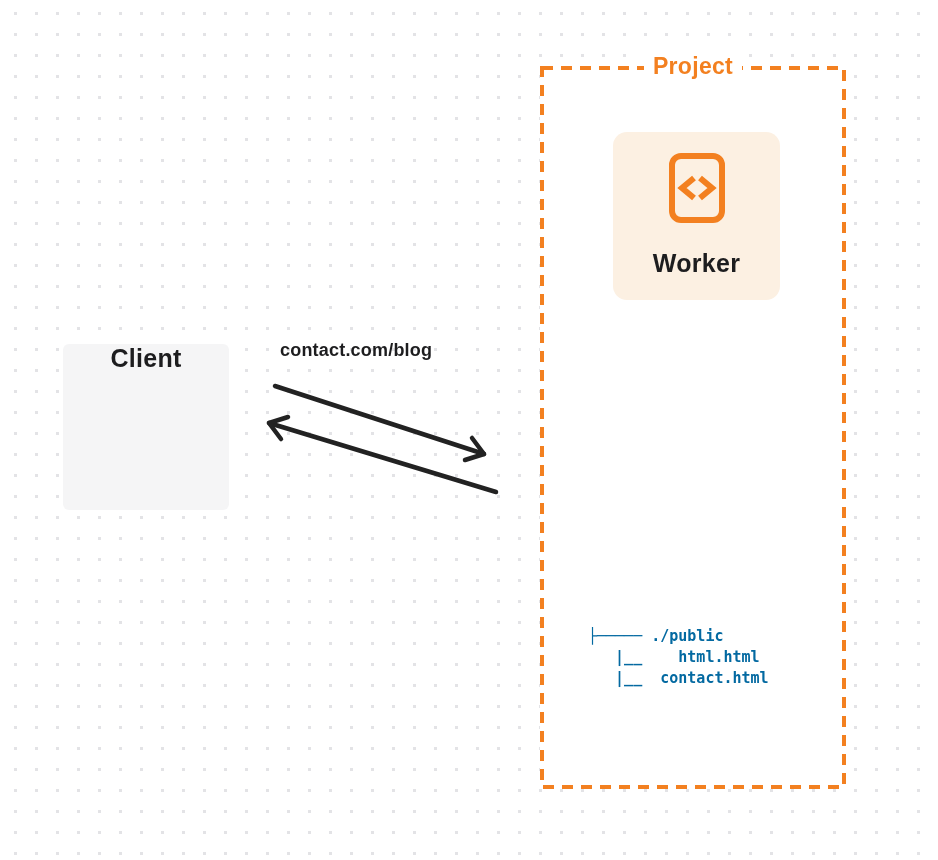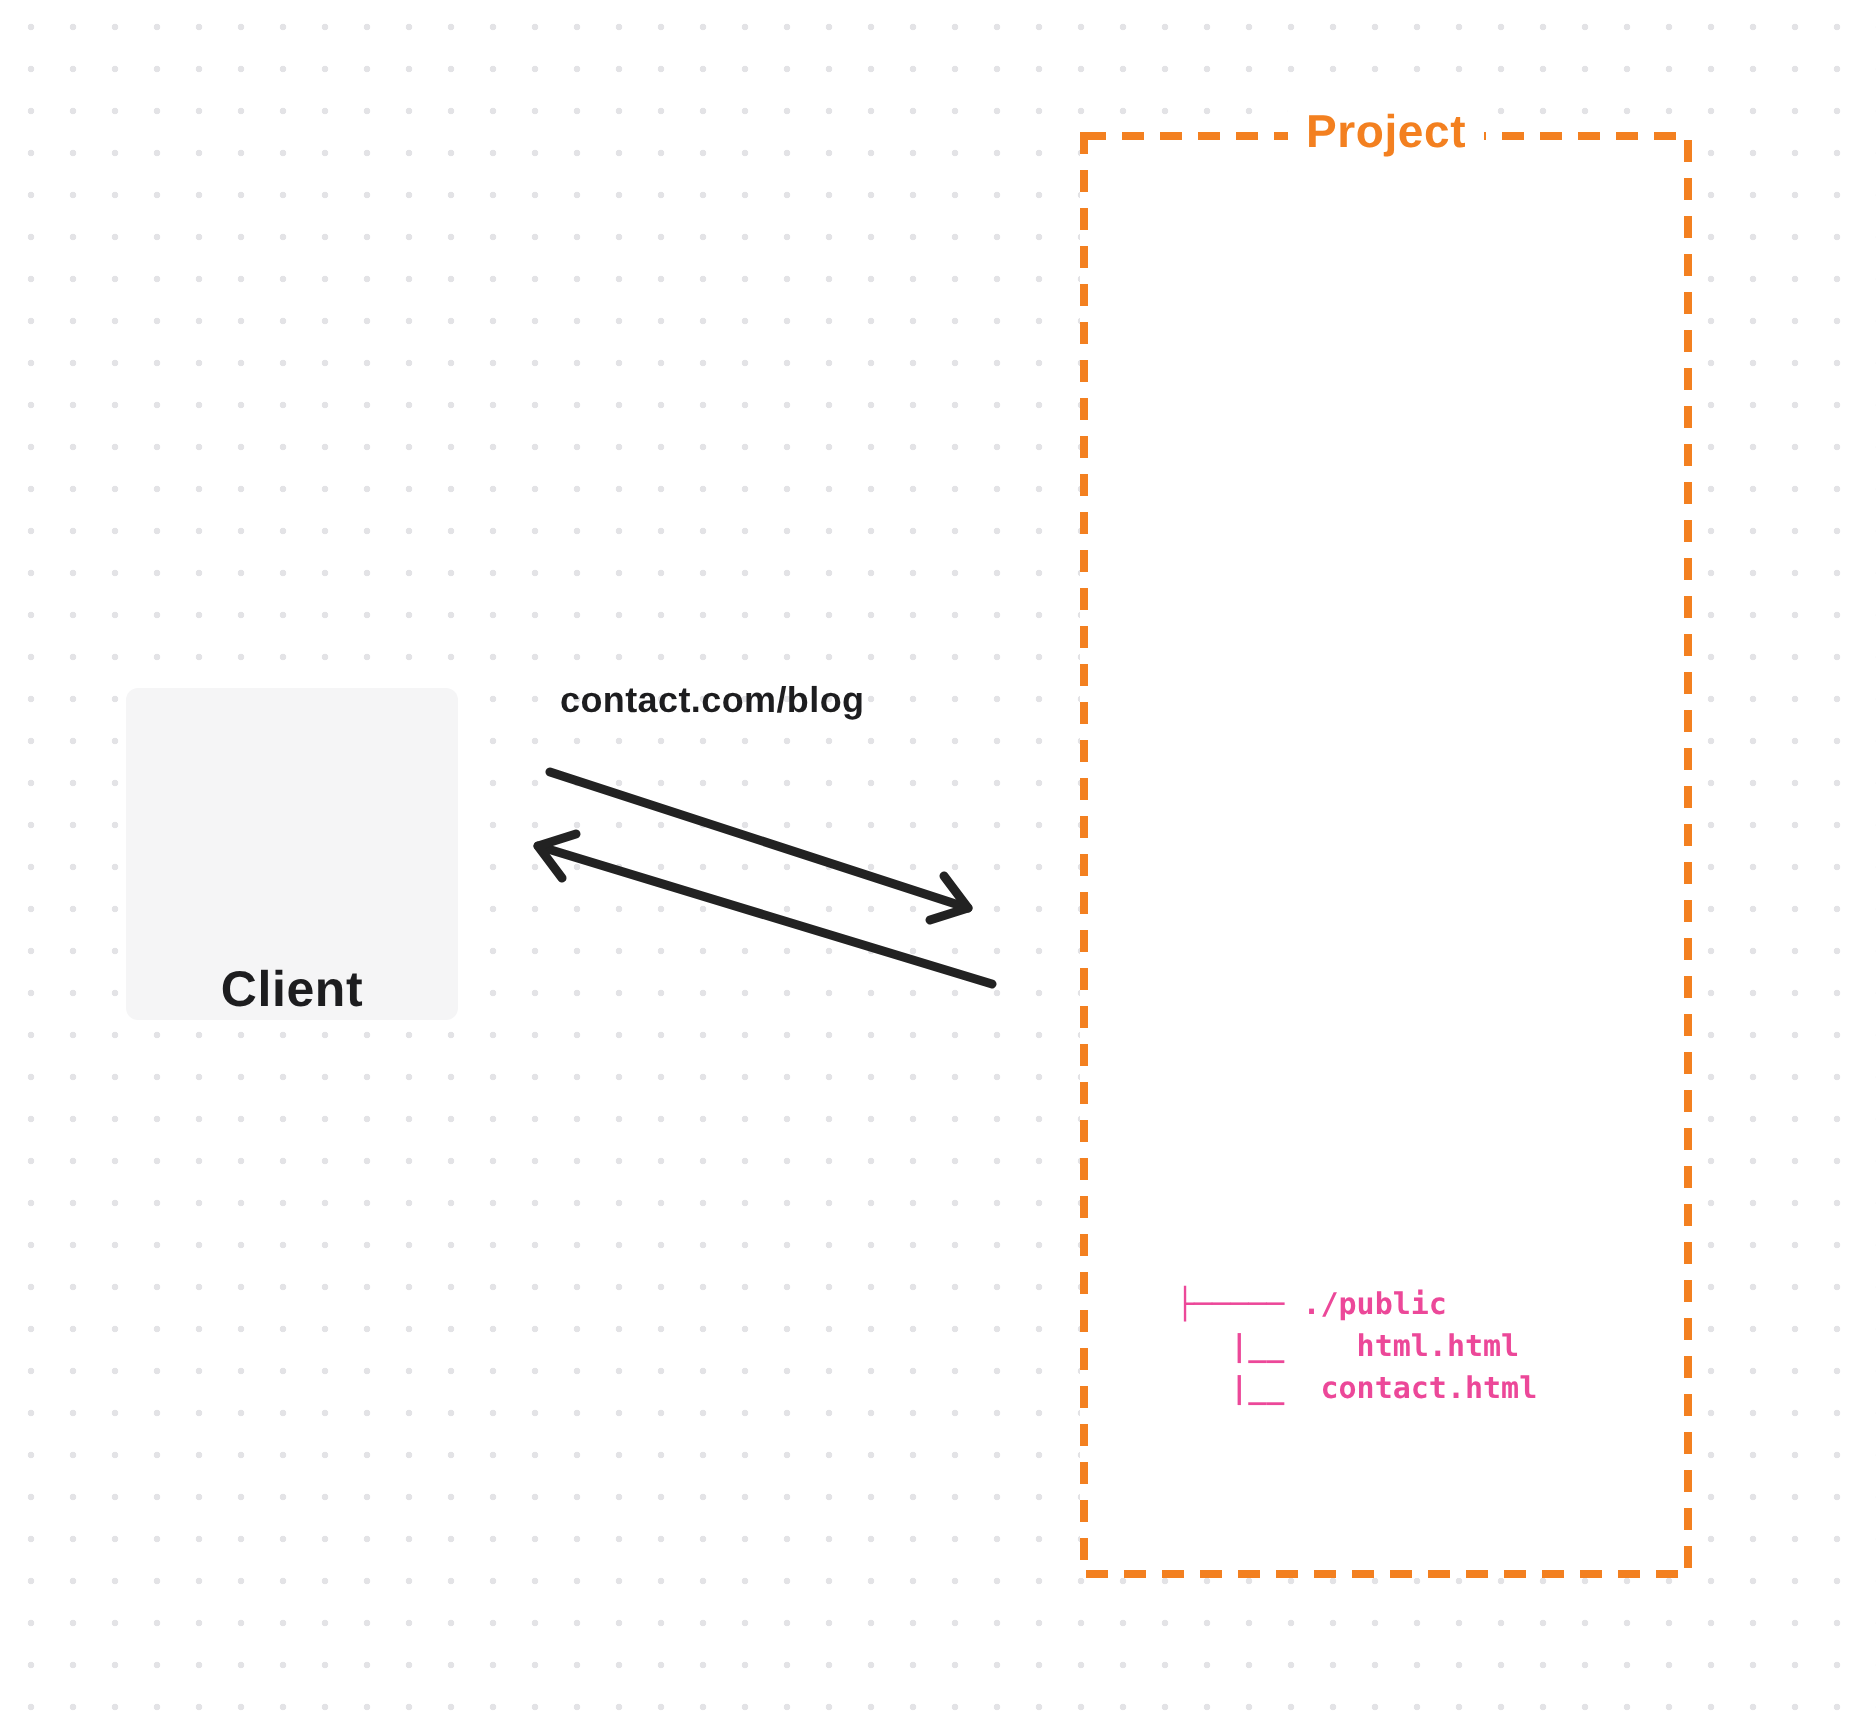--- a/index.html
+++ b/index.html
@@ -23,21 +23,21 @@
   }
 
   
   .client-box {
     position: absolute;
     left: 63px; top: 344px;
     width: 166px; height: 166px;
     background: #f5f5f6;
     border-radius: 6px;
     display: flex;
-    align-items: flex-end;
+    align-items: flex-start;
     justify-content: center;
   }
   .client-box .label {
     font-size: 25px;
     font-weight: bold;
     color: #1d1d1f;
     letter-spacing: 0.3px;
   }
 
   
@@ -106,27 +106,27 @@
     left: 68px; top: 415px;
     width: 168px; height: 165px;
     padding-top: 28px;
     box-sizing: border-box;
   }
   .assets-card .label { margin-top: 32px; }
 
   
   .file-tree {
     position: absolute;
-    left: 48px; top: 576px;
+    left: 48px; top: 560px;
     margin: 0;
     font-family: "DejaVu Sans Mono", monospace;
     font-size: 15px;
     font-weight: 700;
     line-height: 21px;
-    color: #ec4899;
+    color: #0369a1;
   }
   .file-tree span { display: block; white-space: pre; }
 </style>
 </head>
 <body>
 
 <div class="canvas">
 
   <svg class="arrow-layer" width="938" height="860" viewBox="0 0 938 860" xmlns="http://www.w3.org/2000/svg">
     <g stroke="#222222" stroke-width="4.5" fill="none" stroke-linecap="round" stroke-linejoin="round">
@@ -149,18 +149,26 @@
 
   <div class="project-box">
     <svg class="project-border" width="306" height="723" viewBox="0 0 306 723" xmlns="http://www.w3.org/2000/svg">
       <rect x="2" y="2" width="302" height="719" fill="none" stroke="#f38020" stroke-width="4" stroke-dasharray="11 8"></rect>
     </svg>
 
     <div class="project-label-wrap">
       <span class="label">Project</span>
     </div>
 
+    <div class="card worker-card">
+      <svg width="56" height="70" viewBox="0 0 56 70" xmlns="http://www.w3.org/2000/svg">
+        <rect x="3" y="3" width="50" height="64" rx="9" fill="none" stroke="#f38020" stroke-width="6"></rect>
+        <path d="M25 25 L13 35 L25 45" fill="none" stroke="#f38020" stroke-width="6" stroke-linejoin="miter"></path>
+        <path d="M31 25 L43 35 L31 45" fill="none" stroke="#f38020" stroke-width="6" stroke-linejoin="miter"></path>
+      </svg>
+      <span class="label">Worker</span>
+    </div>
 
 
     <pre class="file-tree"><span>├───── ./public</span><span>   |__    html.html</span><span>   |__  contact.html</span></pre>
   </div>
 
 </div>
 
 </body></html>

